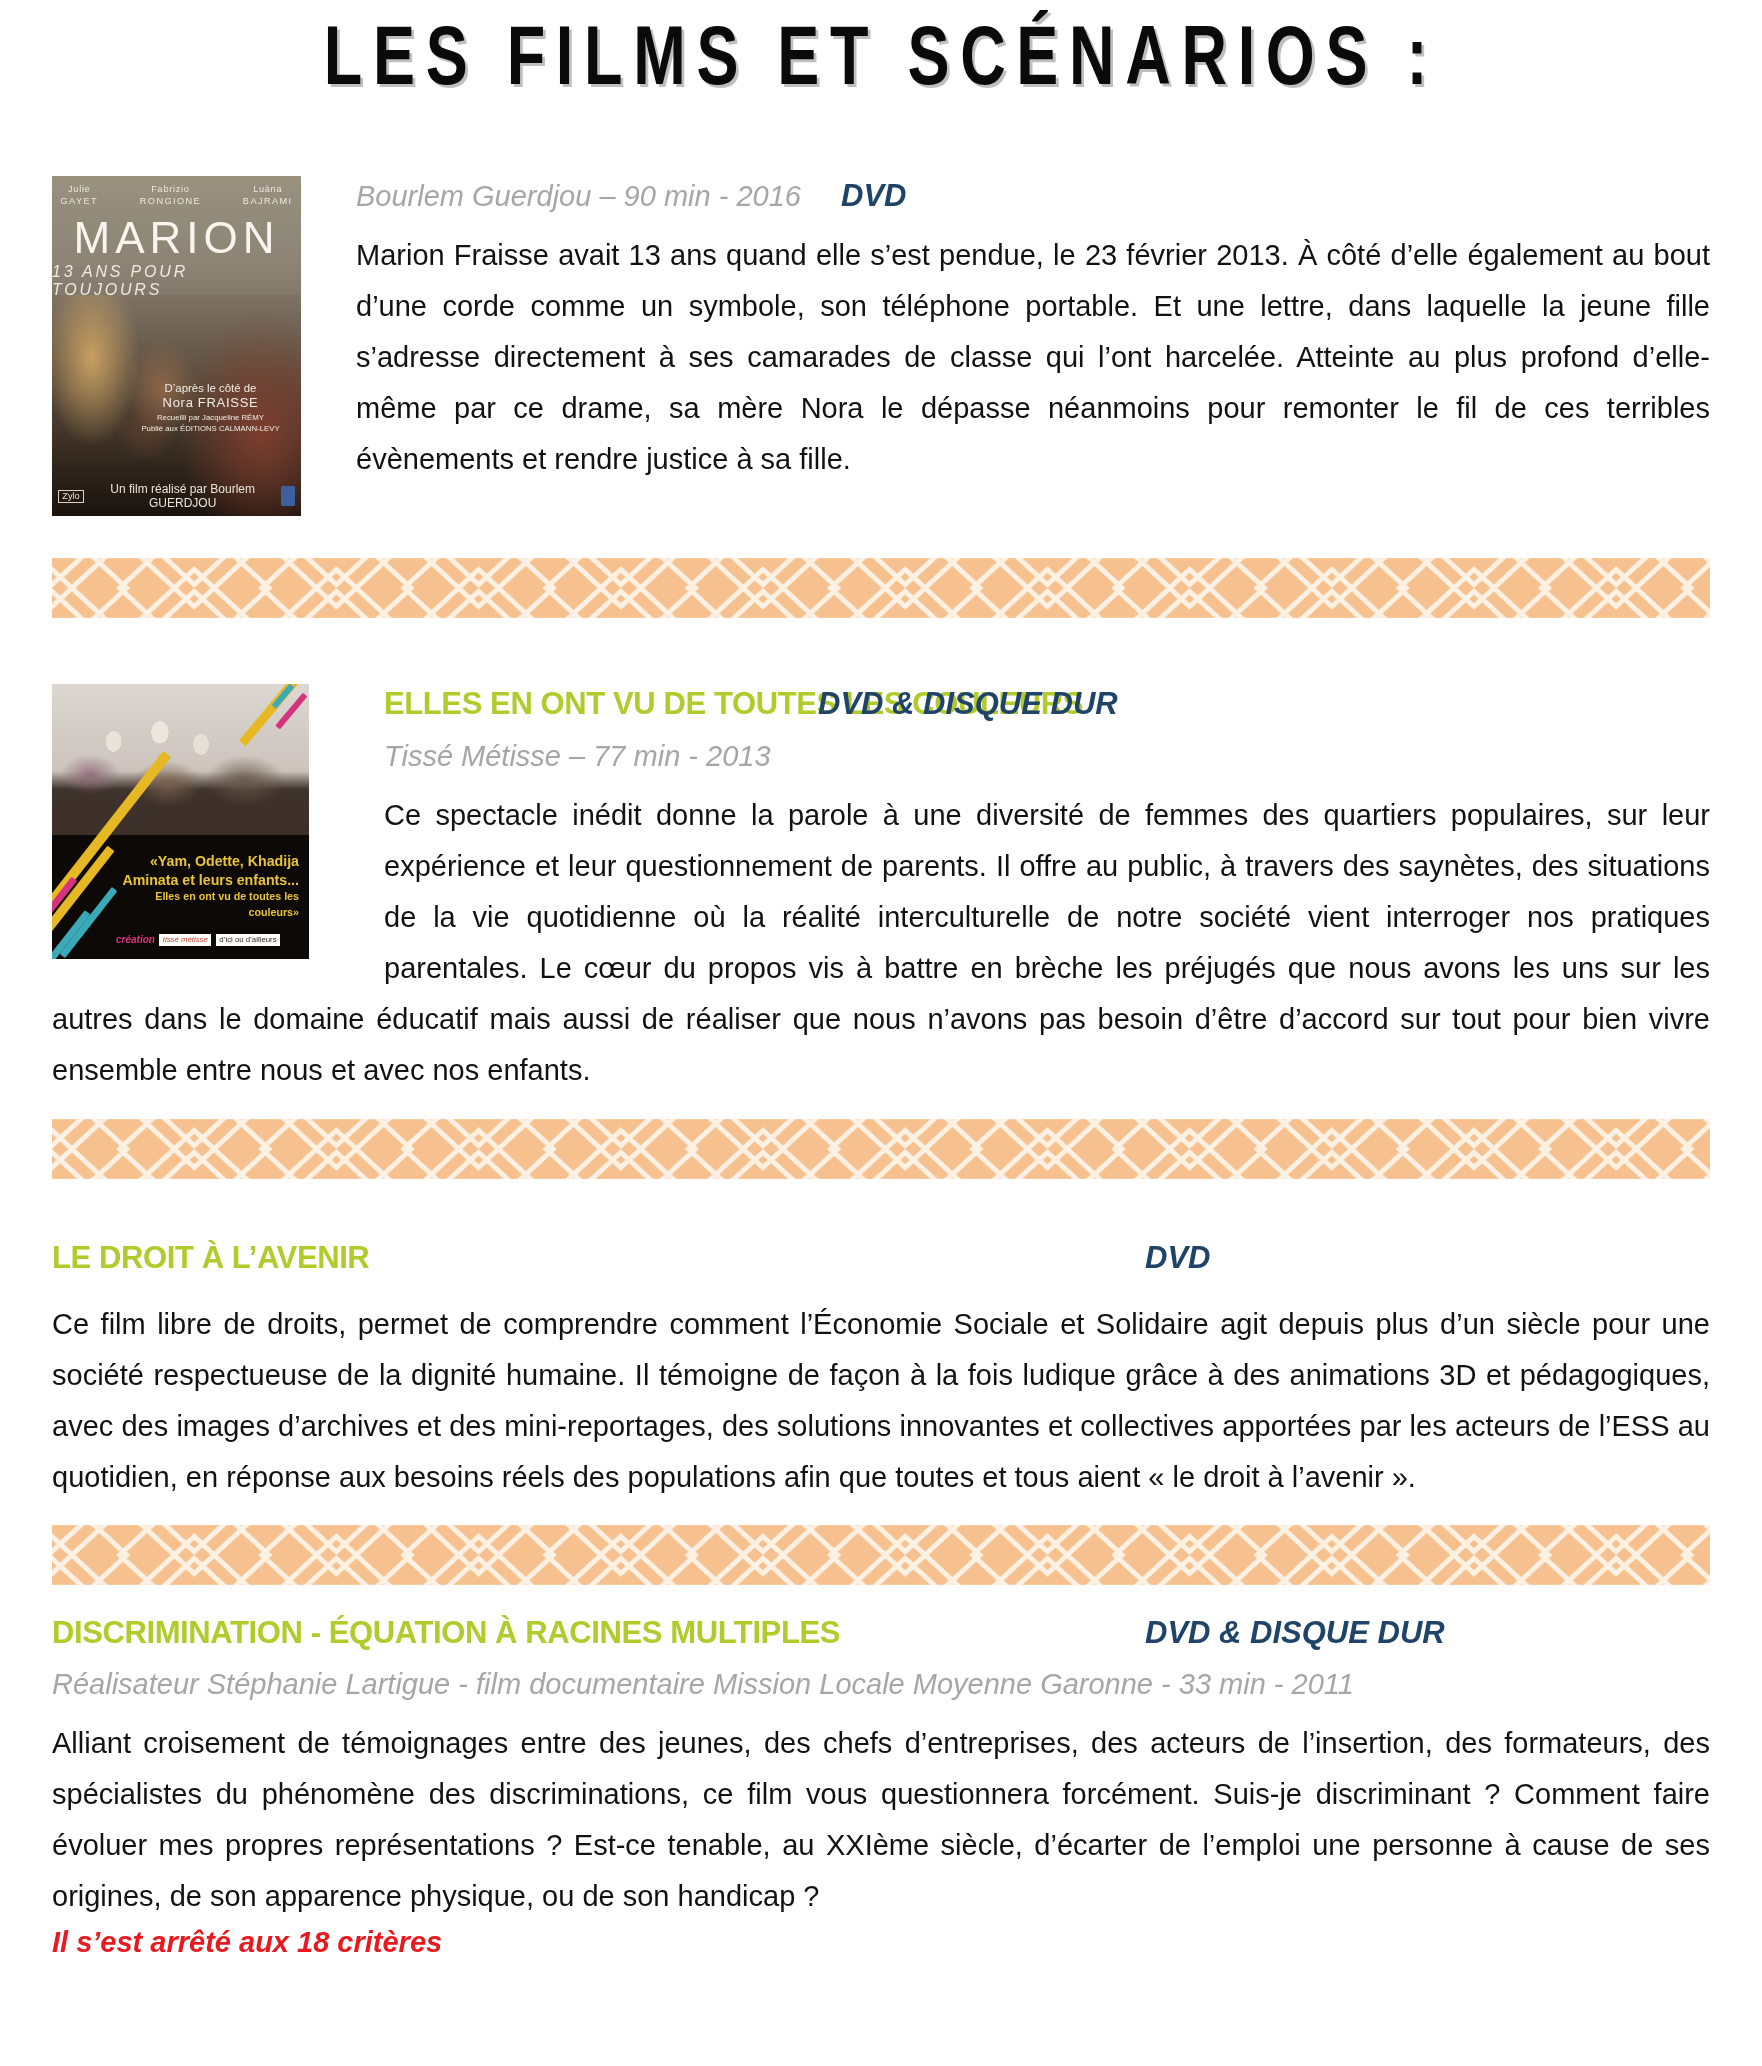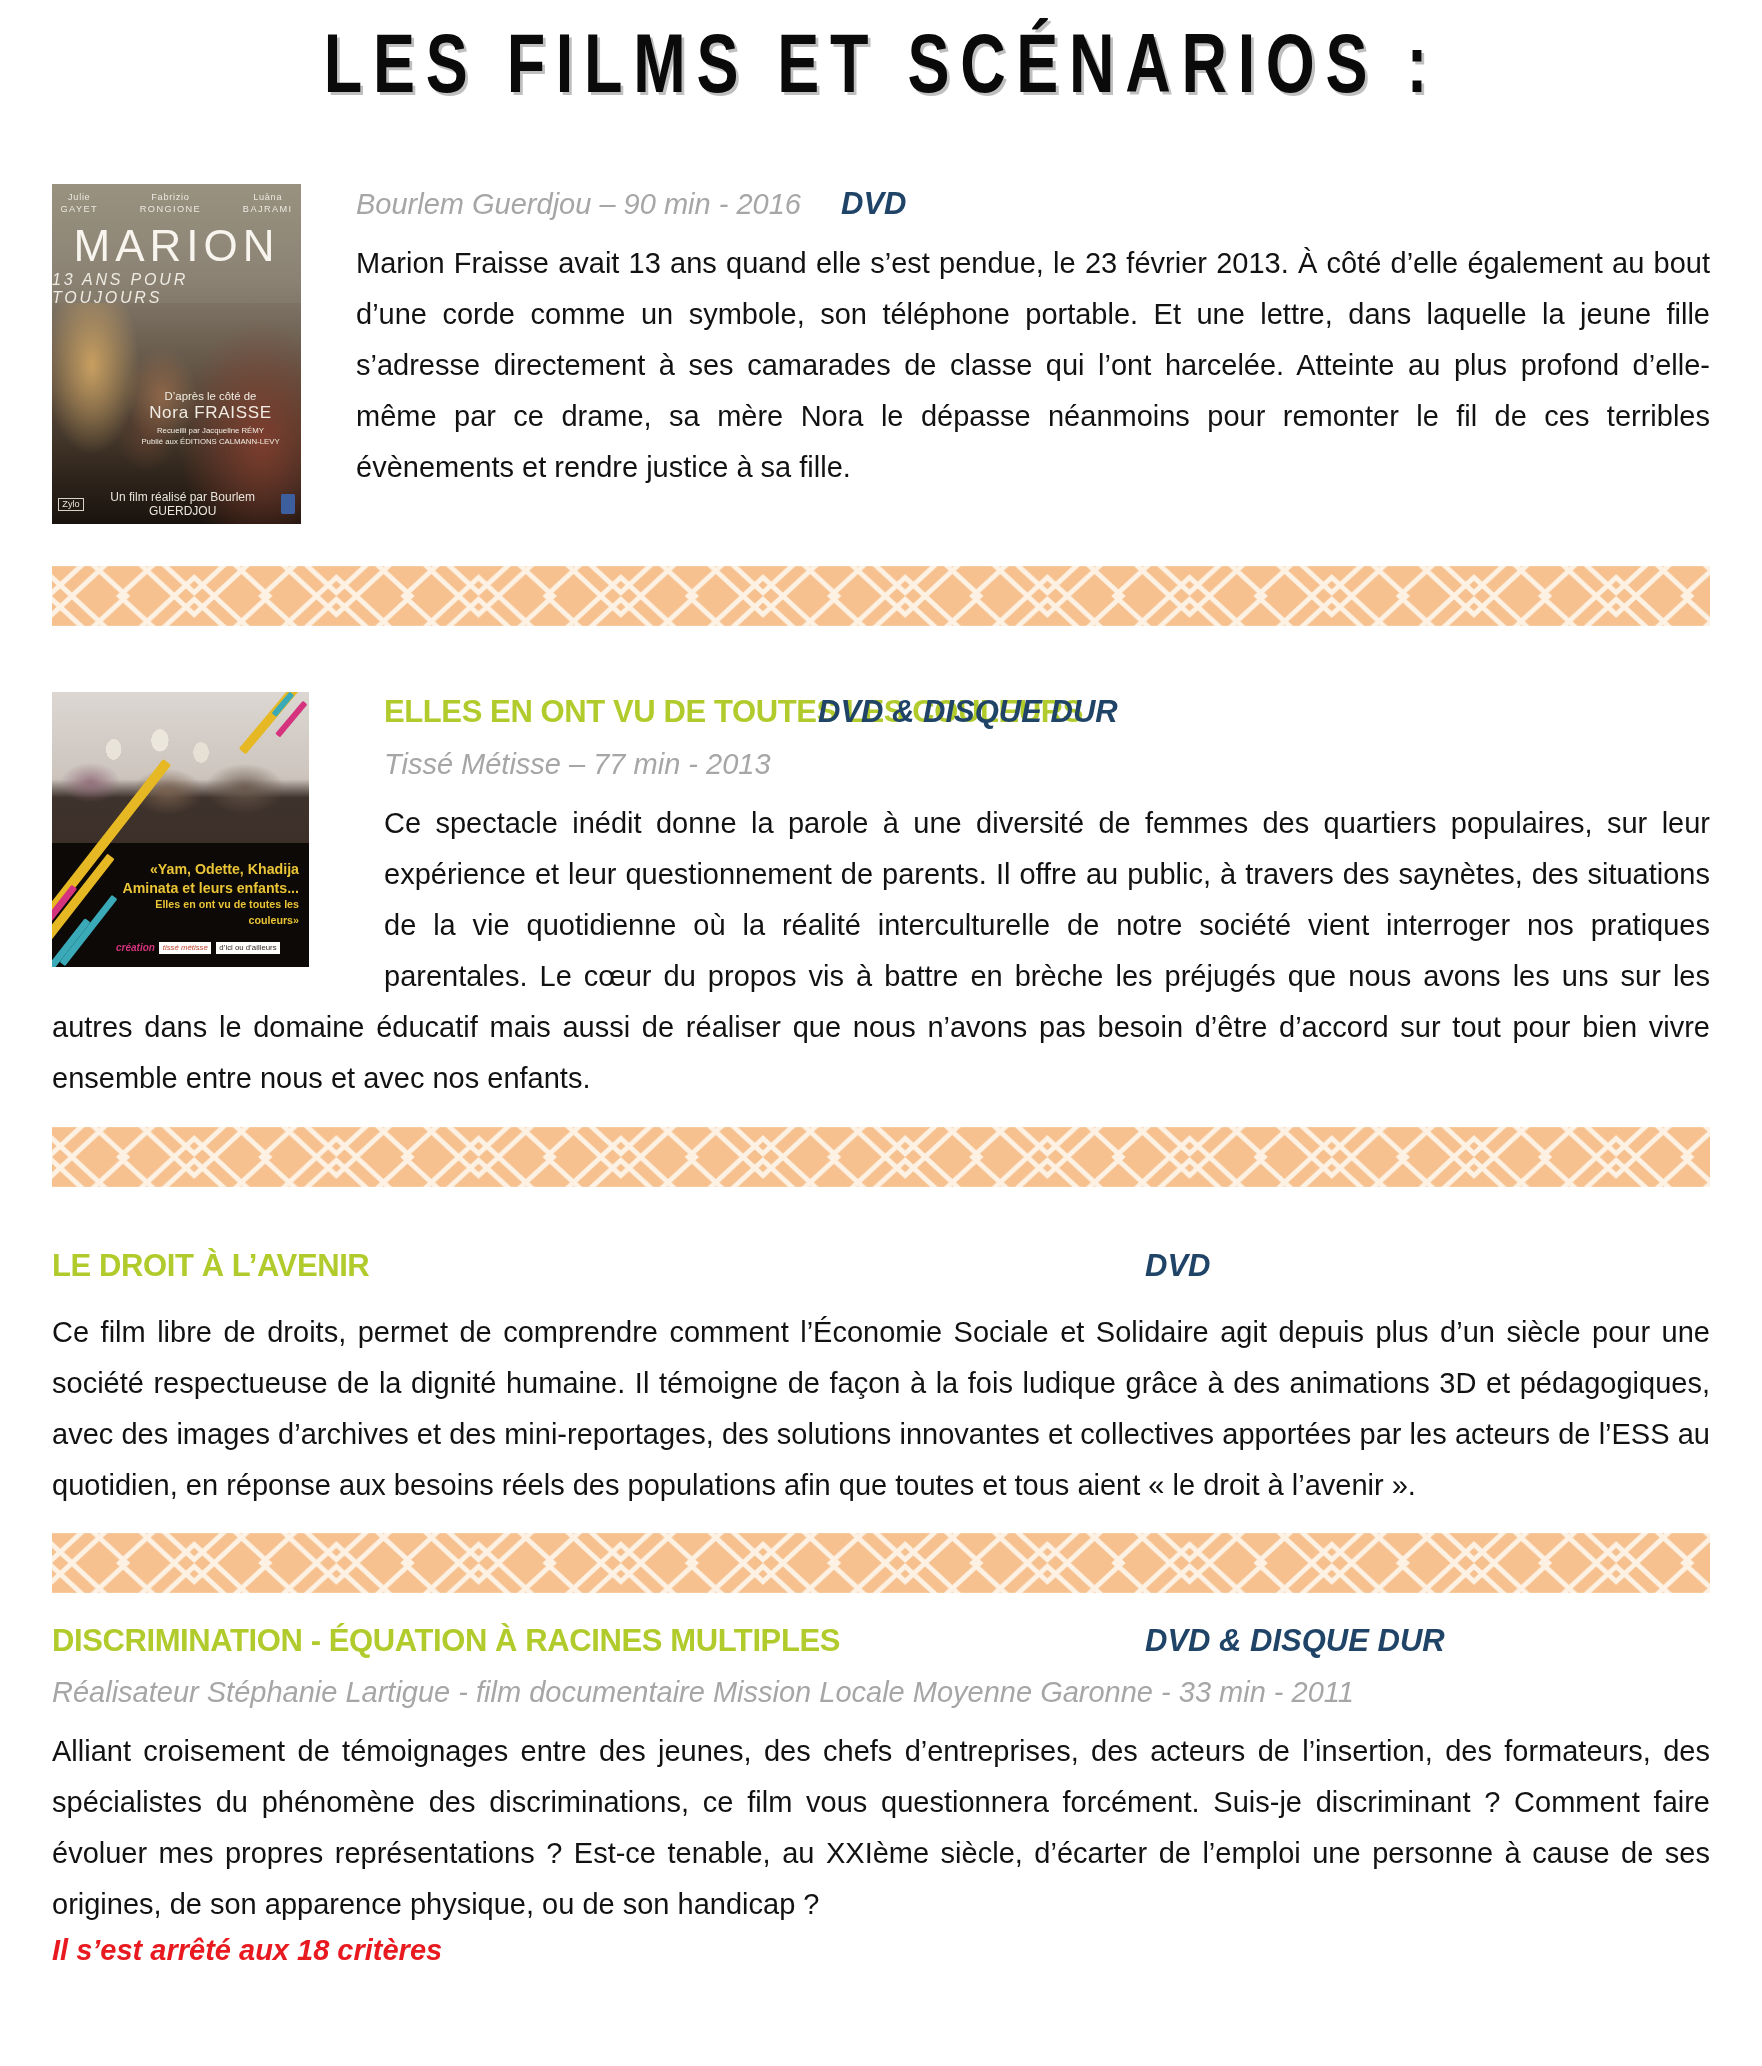--- a/index.html
+++ b/index.html
@@ -1,21 +1,21 @@
 <!DOCTYPE html>
 <html style="font-size:11.4px"><head>
 <meta charset="utf-8">
 <style>
   * { margin:0; padding:0; box-sizing:border-box; }
   html,body { background:#ffffff; }
   .page {
     position:relative;
     width:1762px; height:2066px;
     margin:0 auto;
-    padding:8px 52px;
+    padding:0 52px;
     background:#fff;
     overflow:hidden;
     font-family:"Liberation Sans", sans-serif;
     color:#141414;
   }
 
   
   .main-title { height:94px; text-align:center; padding-top:7.1px; }
   .main-title .t {
     display:inline-block;
@@ -97,21 +97,21 @@
       radial-gradient(50px 68px at 44% 42%, rgba(146,104,74,0.9), rgba(146,104,74,0) 72%),
       radial-gradient(43px 50px at 38% 60%, rgba(92,62,46,0.9), rgba(92,62,46,0) 70%),
       radial-gradient(114px 164px at 84% 62%, rgba(128,62,46,0.95), rgba(128,62,46,0) 72%),
       linear-gradient(180deg,#7d7264 0%, #5a4c3d 40%, #30251c 78%, #19120d 100%);
   }
   .p1-credits {
     position:absolute; right:8.5px; top:206px; width:164px;
     text-align:center; color:#f1ede4;
   }
   .p1-credits .c1 { font-size:11.4px; }
-  .p1-credits .c2 { font-size:17px; letter-spacing:0.7px; margin-top:1.4px; }
+  .p1-credits .c2 { font-size:13px; letter-spacing:0.7px; margin-top:1.4px; }
   .p1-credits .c3 { font-size:7.8px; margin-top:2.8px; }
   .p1-credits .c4 { font-size:7.8px; margin-top:1.4px; }
   .p1-bottom {
     position:absolute; left:5.7px; right:5.7px; bottom:5.7px;
     display:flex; align-items:center; gap:5.7px;
   }
   .p1-zylo {
     font-size:9.2px; border:0.7px solid #d8d4c9; padding:0.7px 3.6px; color:#e8e5db;
   }
   .p1-film { flex:1; text-align:center; font-size:12px; color:#e8e5db; }

